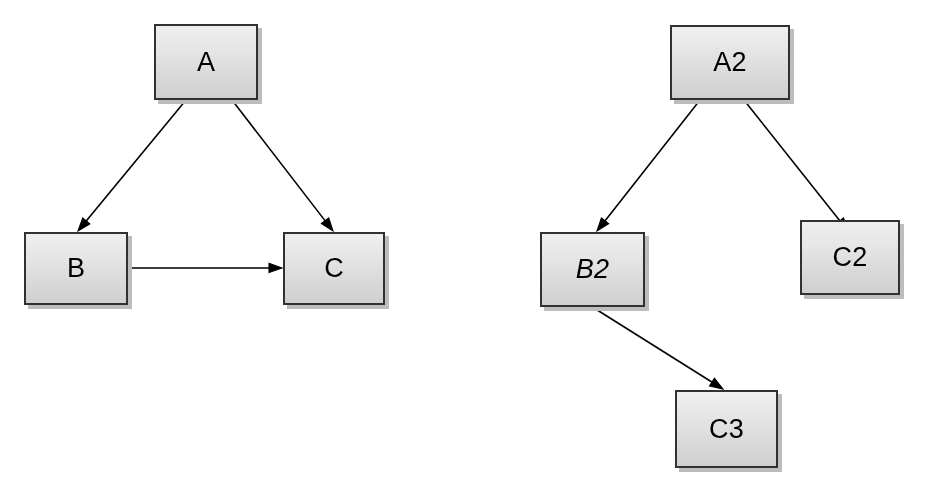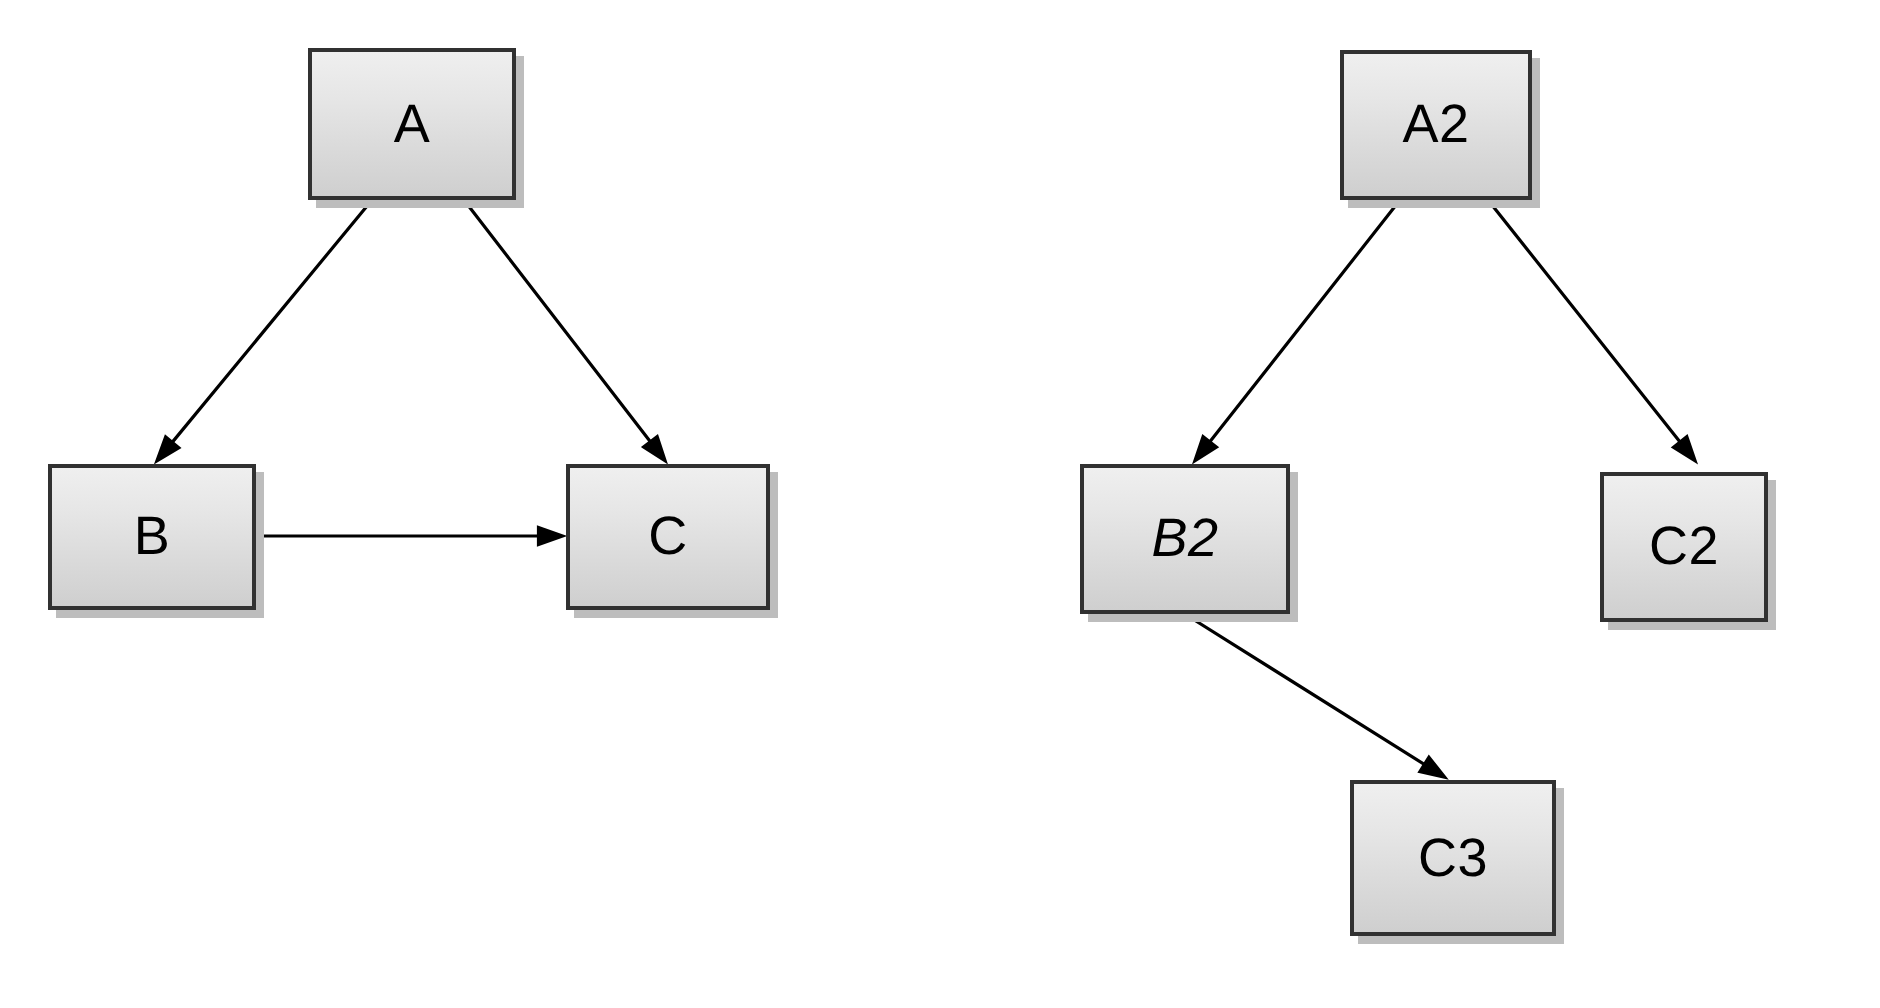--- a/index.html
+++ b/index.html
@@ -84,29 +84,29 @@
   </div>
 
   <div class="node" style="left: 24px; top: 232px; width: 104px; height: 73px;">
     <span class="node-label">B</span>
   </div>
 
   <div class="node" style="left: 283px; top: 232px; width: 102px; height: 73px;">
     <span class="node-label">C</span>
   </div>
 
-  <div class="node" style="left: 670px; top: 25px; width: 96px; height: 75px;">
+  <div class="node" style="left: 670px; top: 25px; width: 120px; height: 75px;">
     <span class="node-label">A2</span>
   </div>
 
   <div class="node" style="left: 540px; top: 232px; width: 105px; height: 75px; font-style: italic;">
     <span class="node-label">B2</span>
   </div>
 
-  <div class="node" style="left: 800px; top: 236px; width: 84px; height: 75px;">
+  <div class="node" style="left: 800px; top: 220px; width: 100px; height: 75px;">
     <span class="node-label">C2</span>
   </div>
 
   <div class="node" style="left: 675px; top: 390px; width: 103px; height: 78px; text-align: right;">
     <span class="node-label">C3</span>
   </div>
 
 </div>
 
 </body></html>

